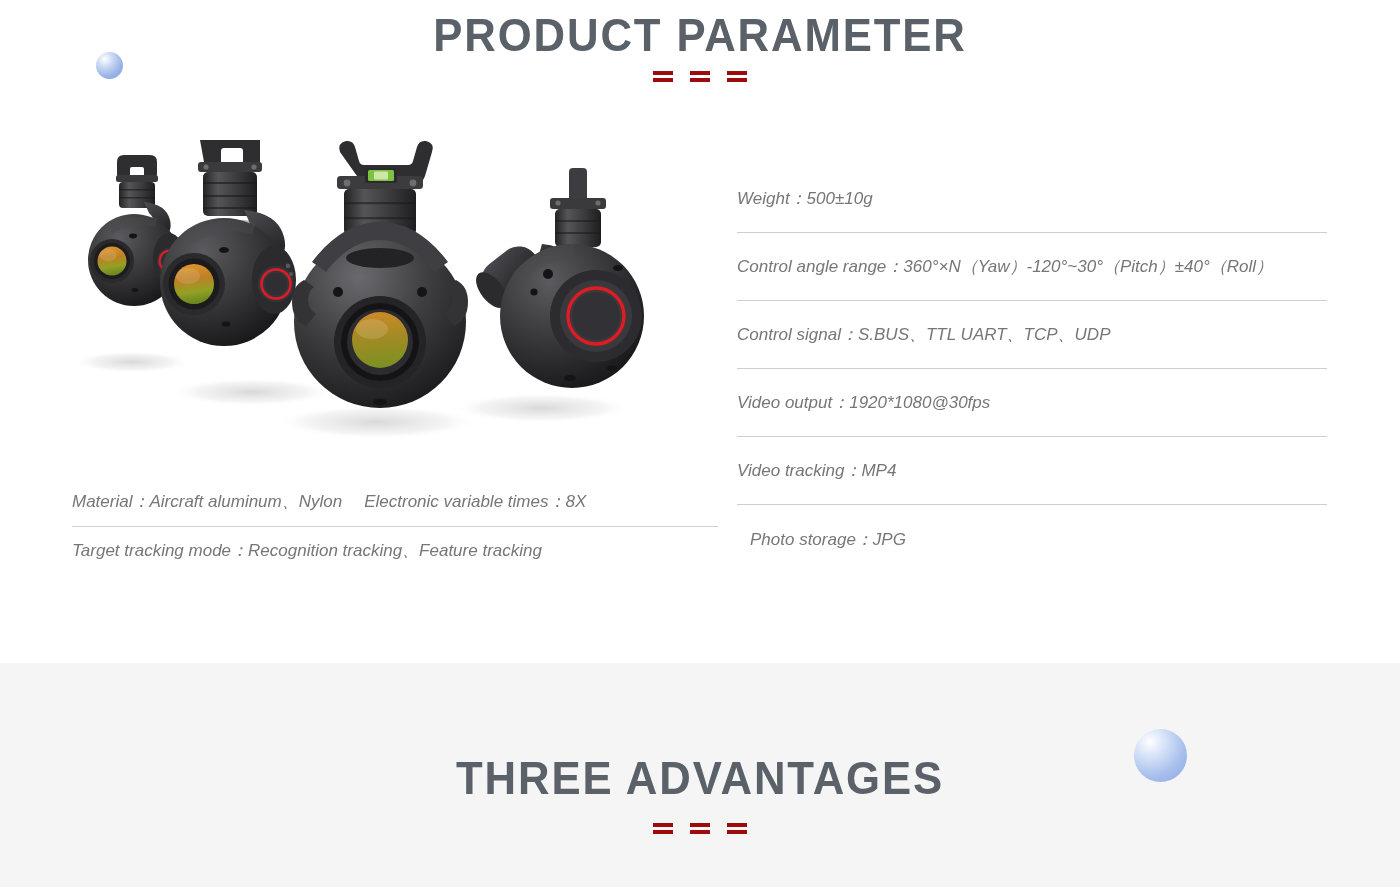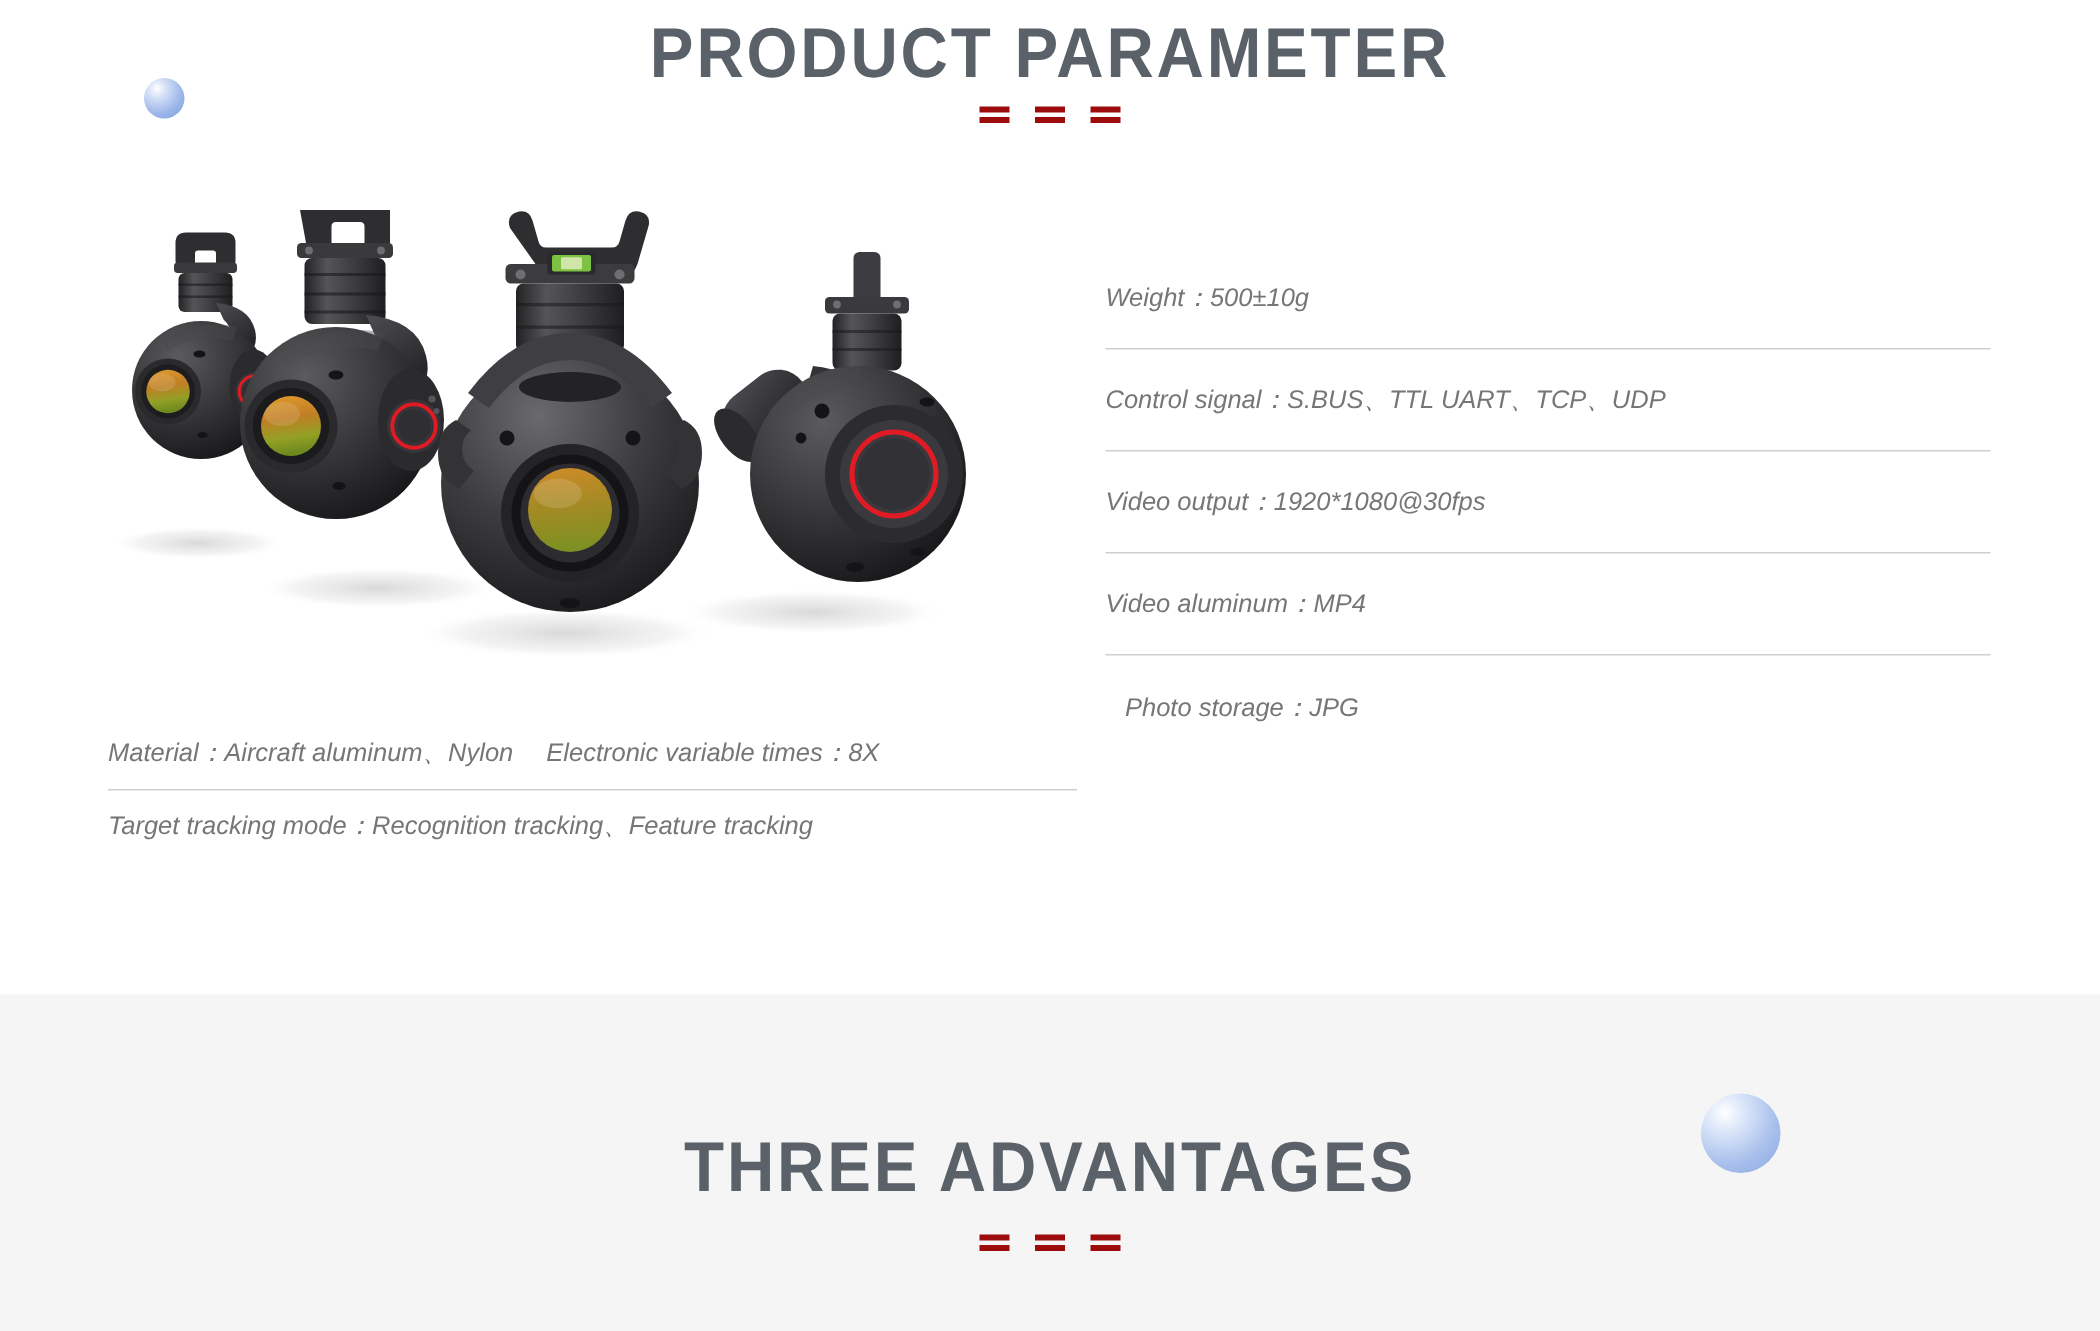--- a/index.html
+++ b/index.html
@@ -256,27 +256,30 @@
       <div class="spec-row">
         <span class="pair"><span class="spec-label">Target tracking mode：</span><span class="spec-value">Recognition tracking、Feature tracking</span></span>
       </div>
     </div>
 
   <div class="spec-right">
       <div class="spec-row">
         <span class="pair"><span class="spec-label">Weight：</span><span class="spec-value">500±10g</span></span>
       </div>
       <div class="spec-row">
+        <span class="pair"><span class="spec-label">Control angle range：</span><span class="spec-value">360°×N（Yaw）-120°~30°（Pitch）±40°（Roll）</span></span>
+      </div>
+      <div class="spec-row">
         <span class="pair"><span class="spec-label">Control signal：</span><span class="spec-value">S.BUS、TTL UART、TCP、UDP</span></span>
       </div>
       <div class="spec-row">
         <span class="pair"><span class="spec-label">Video output：</span><span class="spec-value">1920*1080@30fps</span></span>
       </div>
       <div class="spec-row">
-        <span class="pair"><span class="spec-label">Video aluminum：</span><span class="spec-value">MP4</span></span>
+        <span class="pair"><span class="spec-label">Video tracking：</span><span class="spec-value">MP4</span></span>
       </div>
       <div class="spec-row">
         <span class="pair"><span class="spec-label">Photo storage：</span><span class="spec-value">JPG</span></span>
       </div>
     </div>
 
   <div class="title" id="title-bottom">THREE ADVANTAGES</div>
 
   <div class="eqmarks" id="eq-bottom">
     <span class="eqmark">

